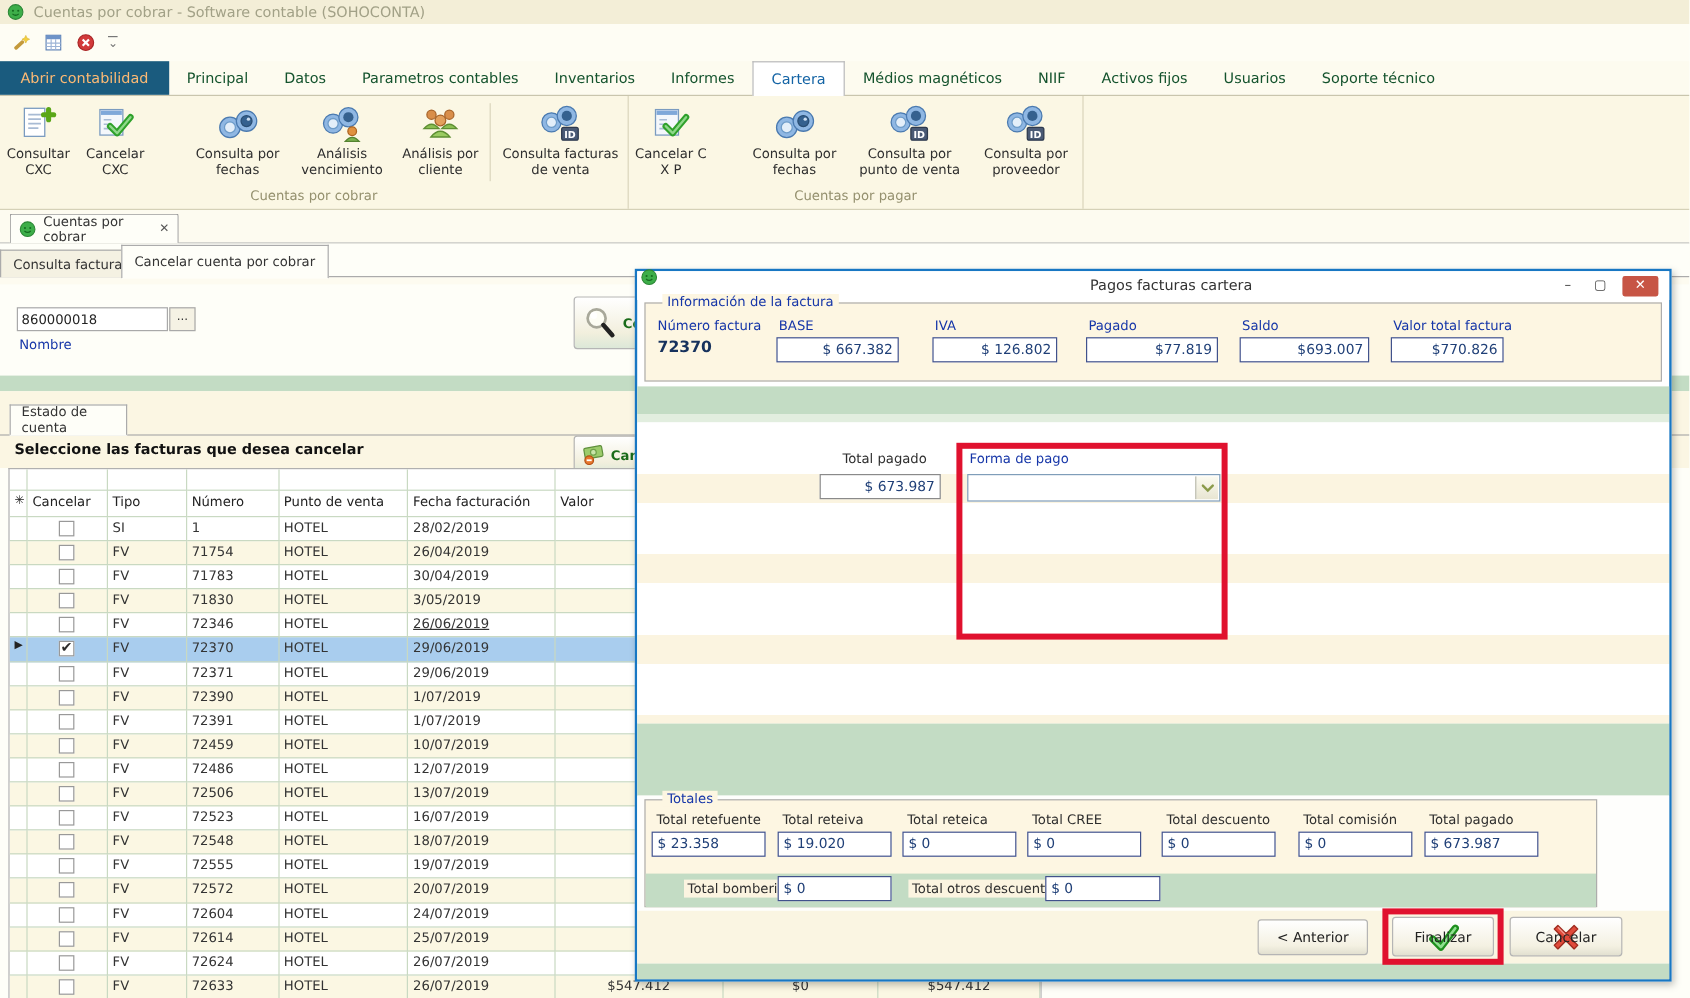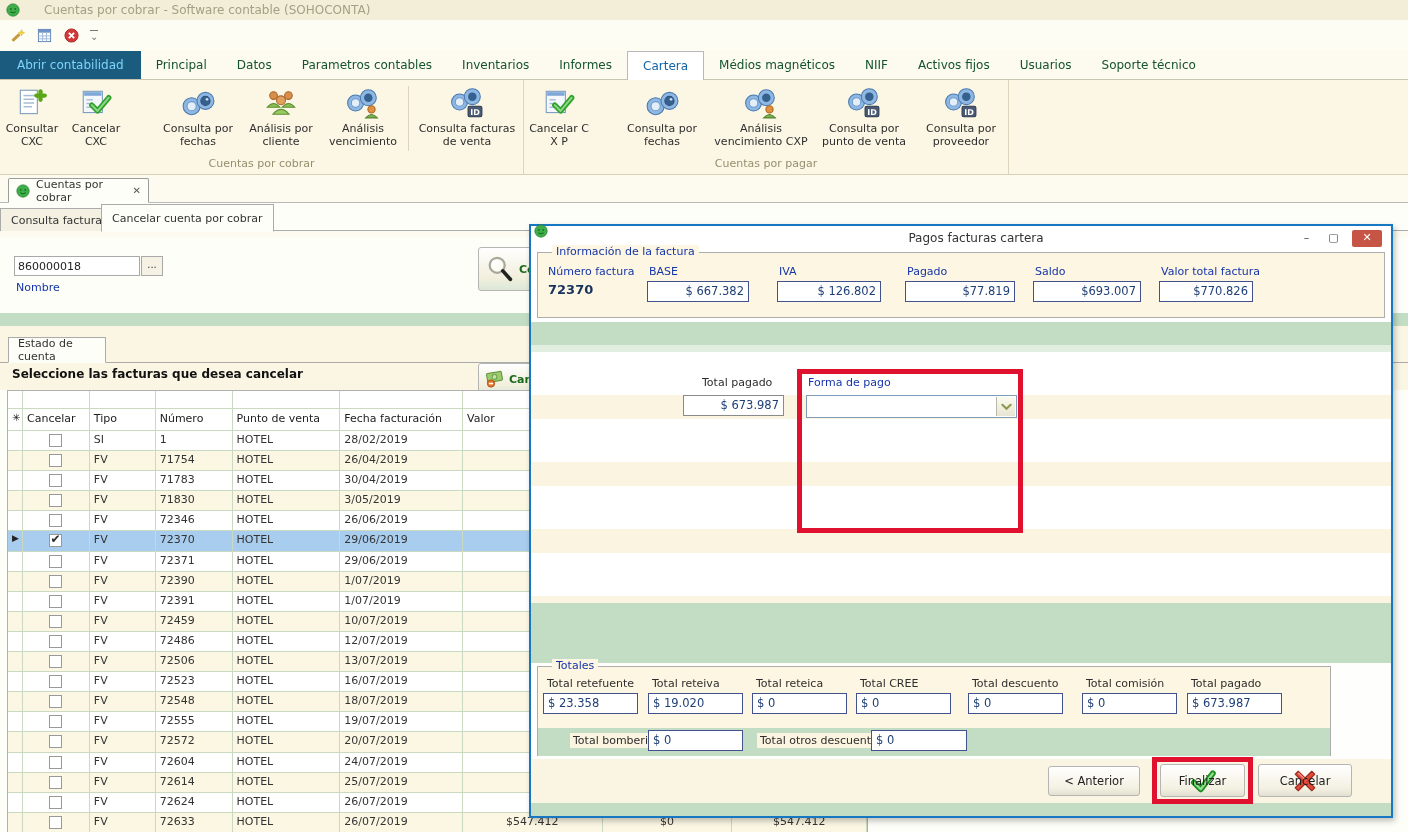--- a/index.html
+++ b/index.html
@@ -1,31 +1,31 @@
 <!DOCTYPE html>
 <html><head>
 <meta charset="utf-8">
 <style>
   * { margin:0; padding:0; box-sizing:border-box; }
   html,body { width:1408px; height:832px; }
   body { font-family:"DejaVu Sans", sans-serif; font-size:11px; color:#333; }
   .app { position:relative; width:1408px; height:832px; background:#FDFBF0; overflow:hidden; }
 
   
-  .titlebar { height:20px; background:#F3EED7; display:flex; align-items:center; padding-left:6px; gap:24px; }
+  .titlebar { height:20px; background:#F3EED7; display:flex; align-items:center; padding-left:6px; gap:8px; }
   .titlebar .ttl { color:#A2A187; font-size:12px; }
   .qat { height:31px; background:#FEFDF4; display:flex; align-items:center; gap:10px; padding-left:9px; }
   .qat .qbtn { width:17px; height:17px; display:flex; align-items:center; justify-content:center; }
   .qat .more { color:#777; font-size:10px; border-top:1px solid #777; line-height:9px; padding-top:1px; }
   .icon { display:inline-flex; align-items:center; justify-content:center; }
   .icon svg { display:block; }
 
   .menubar { height:29px; background:#FDFBEF; display:flex; align-items:stretch; border-bottom:1px solid #C9C5AD; position:relative; }
   .menu-item { display:flex; align-items:center; padding:0 15px; font-size:12px; color:#14532d; cursor:default; }
-  .menu-item.hl { background:#1A5B7E; color:#7dd3fc; padding:0 17px; }
+  .menu-item.hl { background:#1A5B7E; color:#fdba74; padding:0 17px; }
   .menu-item.active { background:#FFFFFF; color:#1464A5; border:1px solid #B9B9B9; border-bottom:none; margin-bottom:-1px; }
 
   .ribbon { height:95px; background:#FBF7E4; border-bottom:1px solid #D5D1B7; display:flex; }
   .rgroup { display:flex; flex-direction:column; border-right:1px solid #DAD5BC; padding-top:4px; }
   .ritems { display:flex; flex:1; align-items:flex-start; }
   .ritem { display:flex; flex-direction:column; align-items:center; padding-top:2px; gap:3px; cursor:default; }
   .ritem .lbl { text-align:center; font-size:11px; line-height:1.15; color:#2e2e2e; }
   .risep { width:1px; background:#DAD5BC; align-self:stretch; margin:2px 2px 6px 2px; }
   .rcaption { text-align:center; color:#94906E; font-size:11px; height:17px; }
 
@@ -194,45 +194,45 @@
               <svg width="34" height="34" viewBox="0 0 32 32">
                 <circle cx="10" cy="19" r="8" fill="#8FB7E3" stroke="#4A7AB0"></circle>
                 <circle cx="23" cy="14" r="8" fill="#8FB7E3" stroke="#4A7AB0"></circle>
                 <circle cx="10" cy="19" r="4.3" fill="#E3EEF9" stroke="#6E9CC9"></circle>
                 <circle cx="23" cy="14" r="4.3" fill="#35618F" stroke="#2A4E74"></circle>
                 <circle cx="24.5" cy="12.5" r="1.3" fill="#CBDDF0"></circle>
               </svg>
             </span>
             <span class="lbl">Consulta por fechas</span>
           </div>
+          <div class="ritem" style="width: 86px;">
+            <span class="icon">
+              <svg width="34" height="34" viewBox="0 0 32 32">
+                <circle cx="9" cy="16" r="7.5" fill="#8FB7E3" stroke="#4A7AB0"></circle>
+                <circle cx="21" cy="11" r="7.5" fill="#8FB7E3" stroke="#4A7AB0"></circle>
+                <circle cx="9" cy="16" r="4" fill="#E3EEF9" stroke="#6E9CC9"></circle>
+                <circle cx="21" cy="11" r="4" fill="#35618F"></circle>
+                <circle cx="24" cy="22" r="3.4" fill="#E0913F" stroke="#AD6420"></circle>
+                <path d="M18.5 30 q5.5-6.5 11 0z" fill="#7CB351" stroke="#548230"></path>
+              </svg>
+            </span>
+            <span class="lbl">Análisis vencimiento</span>
+          </div>
           <div class="ritem" style="width: 78px;">
             <span class="icon">
               <svg width="34" height="34" viewBox="0 0 32 32">
                 <circle cx="9" cy="9" r="3.6" fill="#D98E4A" stroke="#A8652B"></circle>
                 <path d="M3 20 q6-7 12 0z" fill="#8BBF52" stroke="#5E8F33"></path>
                 <circle cx="23" cy="9" r="3.6" fill="#D98E4A" stroke="#A8652B"></circle>
                 <path d="M17 20 q6-7 12 0z" fill="#8BBF52" stroke="#5E8F33"></path>
                 <circle cx="16" cy="13.5" r="4.2" fill="#E3A05C" stroke="#A8652B"></circle>
                 <path d="M8.5 26.5 q7.5-9 15 0z" fill="#9ACB62" stroke="#5E8F33"></path>
               </svg>
             </span>
             <span class="lbl">Análisis por cliente</span>
-          </div>
-          <div class="ritem" style="width: 86px;">
-            <span class="icon">
-              <svg width="34" height="34" viewBox="0 0 32 32">
-                <circle cx="9" cy="16" r="7.5" fill="#8FB7E3" stroke="#4A7AB0"></circle>
-                <circle cx="21" cy="11" r="7.5" fill="#8FB7E3" stroke="#4A7AB0"></circle>
-                <circle cx="9" cy="16" r="4" fill="#E3EEF9" stroke="#6E9CC9"></circle>
-                <circle cx="21" cy="11" r="4" fill="#35618F"></circle>
-                <circle cx="24" cy="22" r="3.4" fill="#E0913F" stroke="#AD6420"></circle>
-                <path d="M18.5 30 q5.5-6.5 11 0z" fill="#7CB351" stroke="#548230"></path>
-              </svg>
-            </span>
-            <span class="lbl">Análisis vencimiento</span>
           </div>
           <div class="risep"></div>
           <div class="ritem" style="width: 112px;">
             <span class="icon">
               <svg width="34" height="34" viewBox="0 0 32 32">
                 <circle cx="9" cy="15" r="7.5" fill="#8FB7E3" stroke="#4A7AB0"></circle>
                 <circle cx="21" cy="10" r="7.5" fill="#8FB7E3" stroke="#4A7AB0"></circle>
                 <circle cx="9" cy="15" r="4" fill="#E3EEF9" stroke="#6E9CC9"></circle>
                 <circle cx="21" cy="10" r="4" fill="#35618F"></circle>
                 <rect x="17" y="19" width="13" height="10" rx="1.5" fill="#4A5A75" stroke="#2E3A4E"></rect>
@@ -266,33 +266,20 @@
             <span class="icon">
               <svg width="34" height="34" viewBox="0 0 32 32">
                 <circle cx="10" cy="19" r="8" fill="#8FB7E3" stroke="#4A7AB0"></circle>
                 <circle cx="23" cy="14" r="8" fill="#8FB7E3" stroke="#4A7AB0"></circle>
                 <circle cx="10" cy="19" r="4.3" fill="#E3EEF9" stroke="#6E9CC9"></circle>
                 <circle cx="23" cy="14" r="4.3" fill="#35618F" stroke="#2A4E74"></circle>
                 <circle cx="24.5" cy="12.5" r="1.3" fill="#CBDDF0"></circle>
               </svg>
             </span>
             <span class="lbl">Consulta por fechas</span>
-          </div>
-          <div class="ritem" style="width: 106px;">
-            <span class="icon">
-              <svg width="34" height="34" viewBox="0 0 32 32">
-                <circle cx="9" cy="16" r="7.5" fill="#8FB7E3" stroke="#4A7AB0"></circle>
-                <circle cx="21" cy="11" r="7.5" fill="#8FB7E3" stroke="#4A7AB0"></circle>
-                <circle cx="9" cy="16" r="4" fill="#E3EEF9" stroke="#6E9CC9"></circle>
-                <circle cx="21" cy="11" r="4" fill="#35618F"></circle>
-                <circle cx="24" cy="22" r="3.4" fill="#E0913F" stroke="#AD6420"></circle>
-                <path d="M18.5 30 q5.5-6.5 11 0z" fill="#7CB351" stroke="#548230"></path>
-              </svg>
-            </span>
-            <span class="lbl">Análisis vencimiento CXP</span>
           </div>
           <div class="ritem" style="width: 100px;">
             <span class="icon">
               <svg width="34" height="34" viewBox="0 0 32 32">
                 <circle cx="9" cy="15" r="7.5" fill="#8FB7E3" stroke="#4A7AB0"></circle>
                 <circle cx="21" cy="10" r="7.5" fill="#8FB7E3" stroke="#4A7AB0"></circle>
                 <circle cx="9" cy="15" r="4" fill="#E3EEF9" stroke="#6E9CC9"></circle>
                 <circle cx="21" cy="10" r="4" fill="#35618F"></circle>
                 <rect x="17" y="19" width="13" height="10" rx="1.5" fill="#4A5A75" stroke="#2E3A4E"></rect>
                 <text x="23.5" y="27" font-size="7.5" fill="#fff" text-anchor="middle" font-family="DejaVu Sans, sans-serif" font-weight="bold">ID</text>
@@ -451,21 +438,21 @@
           <div class="cell num" style="width: 135px;"></div>
         </div>
         <div class="grow ">
           <div class="cell rowind" style="width: 15px;"></div>
           <div class="cell" style="width: 67px;">
             <div class="cb"></div>
           </div>
           <div class="cell" style="width: 66px;">FV</div>
           <div class="cell" style="width: 77px;">72346</div>
           <div class="cell" style="width: 108px;">HOTEL</div>
-          <div class="cell" style="width: 123px;">26/06/2019</div>
+          <div class="cell" style="width: 123px; text-decoration: underline;">26/06/2019</div>
           <div class="cell num" style="width: 140px;"></div>
           <div class="cell num" style="width: 130px;"></div>
           <div class="cell num" style="width: 135px;"></div>
         </div>
         <div class="grow sel">
           <div class="cell rowind" style="width: 15px;">▶</div>
           <div class="cell" style="width: 67px;">
             <div class="cb on"></div>
           </div>
           <div class="cell" style="width: 66px;">FV</div>

